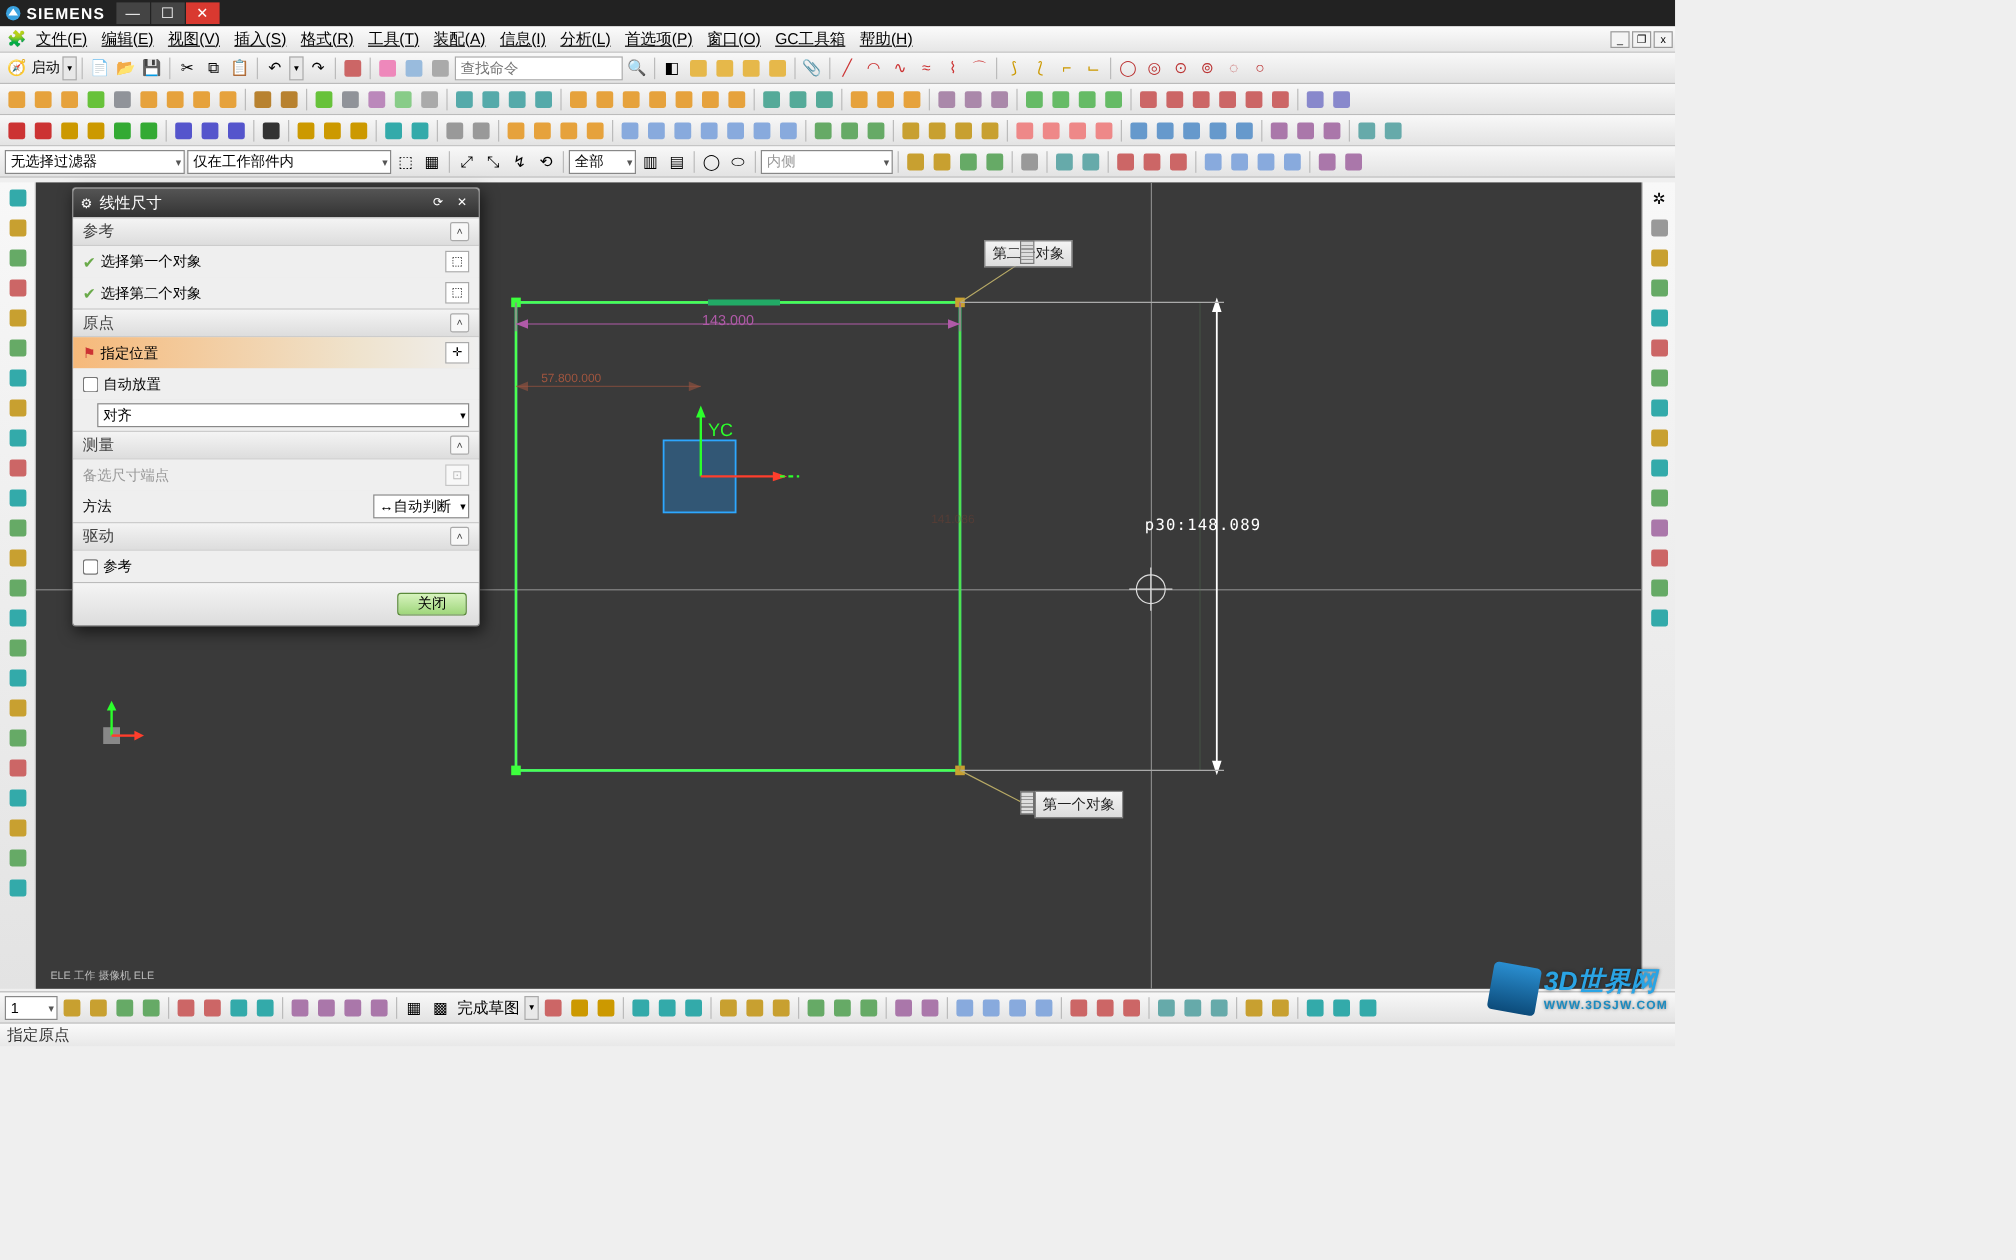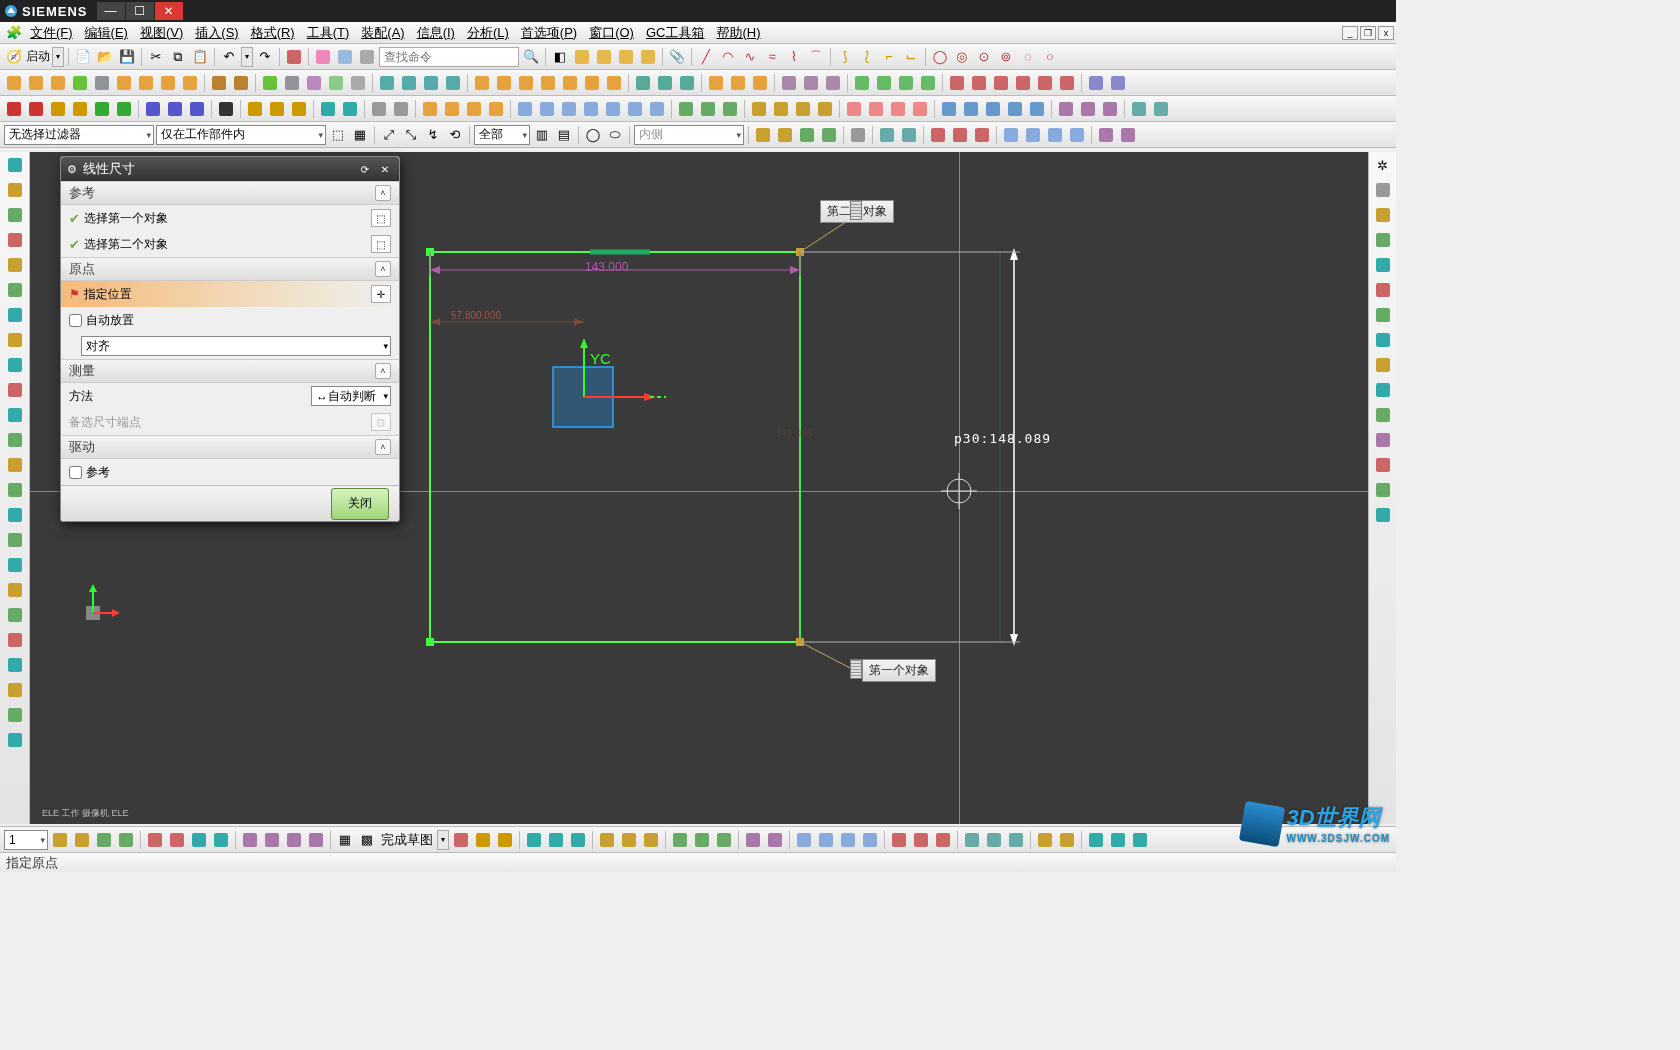--- a/index.html
+++ b/index.html
@@ -51,21 +51,21 @@
 .dlg-row.highlighted { background: linear-gradient(90deg,#f6b97a,#efe3cd 70%,#efefef); }
 .dlg-row .chk { color: #6aaa4a; margin-right: 4px; font-size: 13px; }
 .dlg-row .rowicon { margin-left: auto; width: 20px; height: 18px; border: 1px solid #aaa; background: #fff; display: flex; align-items: center; justify-content: center; font-size: 10px; }
 .dlg-row .flagicon { margin-right: 4px; font-size: 12px; }
 .dlg-row input[type=checkbox] { margin-right: 4px; }
 .dlg-row.dimmed { color: #999; }
 .dlg-row .rdrop { margin-left: auto; height: 20px; border: 1px solid #888; background: #fff; padding: 0 14px 0 4px; font-size: 12px; display: inline-flex; align-items: center; position: relative; min-width: 78px; }
 .dlg-row .rdrop::after { content: "▾"; position: absolute; right: 2px; font-size: 9px; }
 .dlg-row .rdrop.rwide { width: 310px; }
 .dlg-footer { height: 36px; background: linear-gradient(#f4f4f4,#ddd); display: flex; align-items: center; justify-content: flex-end; padding: 0 10px; border-top: 1px solid #bbb; border-radius: 0 0 3px 3px;}
-.dlg-btn { height: 32px; padding: 0 16px; background: linear-gradient(#d6f3bd,#9fd67b); border: 1px solid #5a8a3a; border-radius: 3px; font-size: 12px; display: inline-flex; align-items: center; }
+.dlg-btn { height: 19px; padding: 0 16px; background: linear-gradient(#d6f3bd,#9fd67b); border: 1px solid #5a8a3a; border-radius: 3px; font-size: 12px; display: inline-flex; align-items: center; }
 .cv-label { position: absolute; background: linear-gradient(#f4f4f4,#dcdcdc); border: 1px solid #888; font-size: 12px; padding: 2px 6px; color: #222; }
 .cv-dimtxt { position: absolute; color: #b05aa8; font-size: 12px; }
 .cv-dimtxt2 { position: absolute; color: #a0553f; font-size: 10px; }
 .cv-dimtxt3 { position: absolute; color: #fff; font-size: 13px; font-family: monospace; letter-spacing: 1px; }
 
 
 .bottom-toolbar { position: absolute; left: 0; right: 0; bottom: 20px; height: 26px; background: linear-gradient(#f8f8f8,#e3e3e3); border-top: 1px solid #bbb; display: flex; align-items: center; padding: 0 4px; gap: 2px; }
 .statusbar { position: absolute; left: 0; right: 0; bottom: 0; height: 20px; background: linear-gradient(#fafafa,#e8e8e8); border-top: 1px solid #bbb; display: flex; align-items: center; padding: 0 6px; font-size: 13px; color: #333; }
 
 .small-sel-txt { position: absolute; color: #bbb; font-size: 9px; }
@@ -822,27 +822,27 @@
     <span>自动放置</span>
   </div>
   <div class="dlg-row">
     <div class="rdrop rwide">对齐</div>
   </div>
 
   <div class="dlg-section-hdr">
     <span>测量</span>
       <span class="chev">˄</span>
   </div>
+  <div class="dlg-row dimmed">
+    <span>备选尺寸端点</span>
+    <span class="rowicon" style="opacity:.6">⊡</span>
+  </div>
   <div class="dlg-row">
     <span>方法</span>
     <div class="rdrop" style="margin-left:auto">↔ <span>自动判断</span></div>
-  </div>
-  <div class="dlg-row dimmed">
-    <span>备选尺寸端点</span>
-    <span class="rowicon" style="opacity:.6">⊡</span>
   </div>
 
   <div class="dlg-section-hdr">
     <span>驱动</span>
       <span class="chev">˄</span>
   </div>
   <div class="dlg-row">
     <input type="checkbox" style="">
     <span>参考</span>
   </div>

